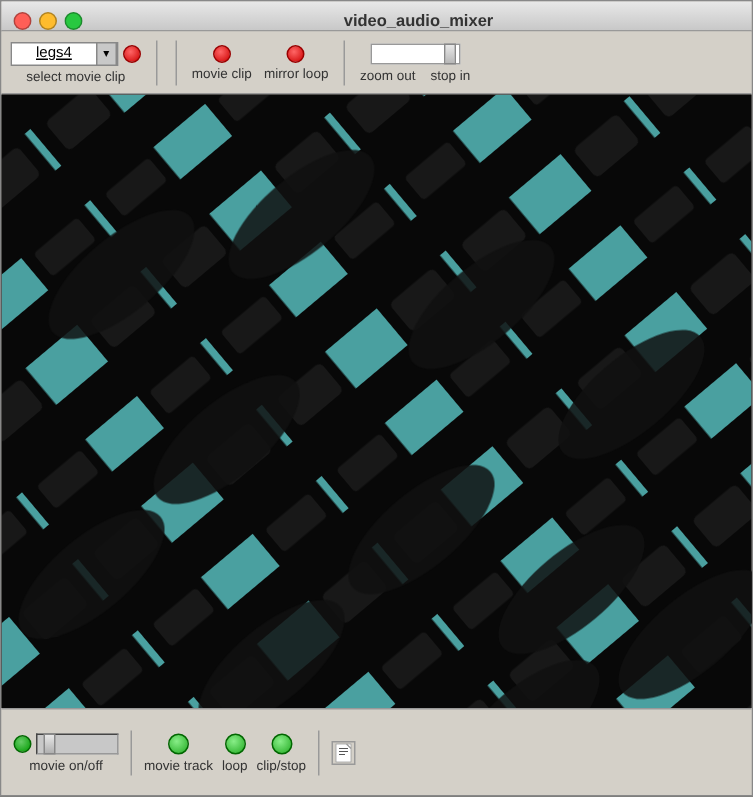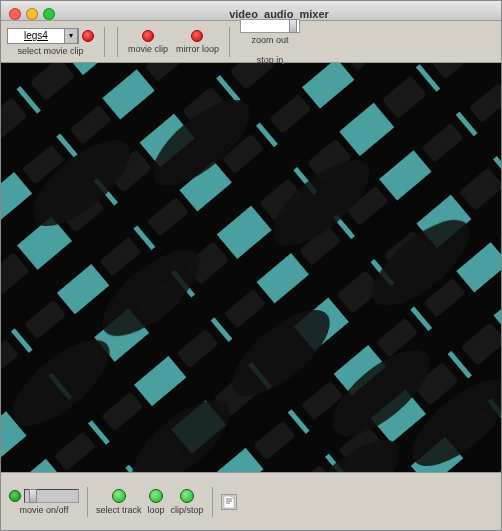--- a/index.html
+++ b/index.html
@@ -283,21 +283,21 @@
     </div>
 
     <div class="separator"></div>
 
     <div class="toolbar-group">
       <div class="toolbar-group-row">
         <div class="toolbar-zoom-slider">
           <div class="toolbar-zoom-thumb"></div>
         </div>
       </div>
-      <div style="display:flex; gap: 10px; flex-direction: column;">
+      <div style="display:flex; gap: 10px;">
         <div class="toolbar-label">zoom out</div>
         <div class="toolbar-label">stop in</div>
       </div>
     </div>
   </div>
 
   <div class="video-area">
     <svg width="100%" height="100%" xmlns="http://www.w3.org/2000/svg">
       <defs>
         <pattern id="diag" x="0" y="0" width="80" height="80" patternUnits="userSpaceOnUse" patternTransform="rotate(35)">
@@ -357,21 +357,21 @@
       </div>
       <div class="toolbar-label">movie on/off</div>
     </div>
 
     <div class="separator"></div>
 
     <div class="bottom-group">
       <div class="bottom-group-row">
         <div class="green-circle-small"></div>
       </div>
-      <div class="toolbar-label">select track</div>
+      <div class="toolbar-label">movie track</div>
     </div>
 
     <div class="bottom-group">
       <div class="bottom-group-row">
         <div class="green-circle-small"></div>
       </div>
       <div class="toolbar-label">loop</div>
     </div>
 
     <div class="bottom-group">

